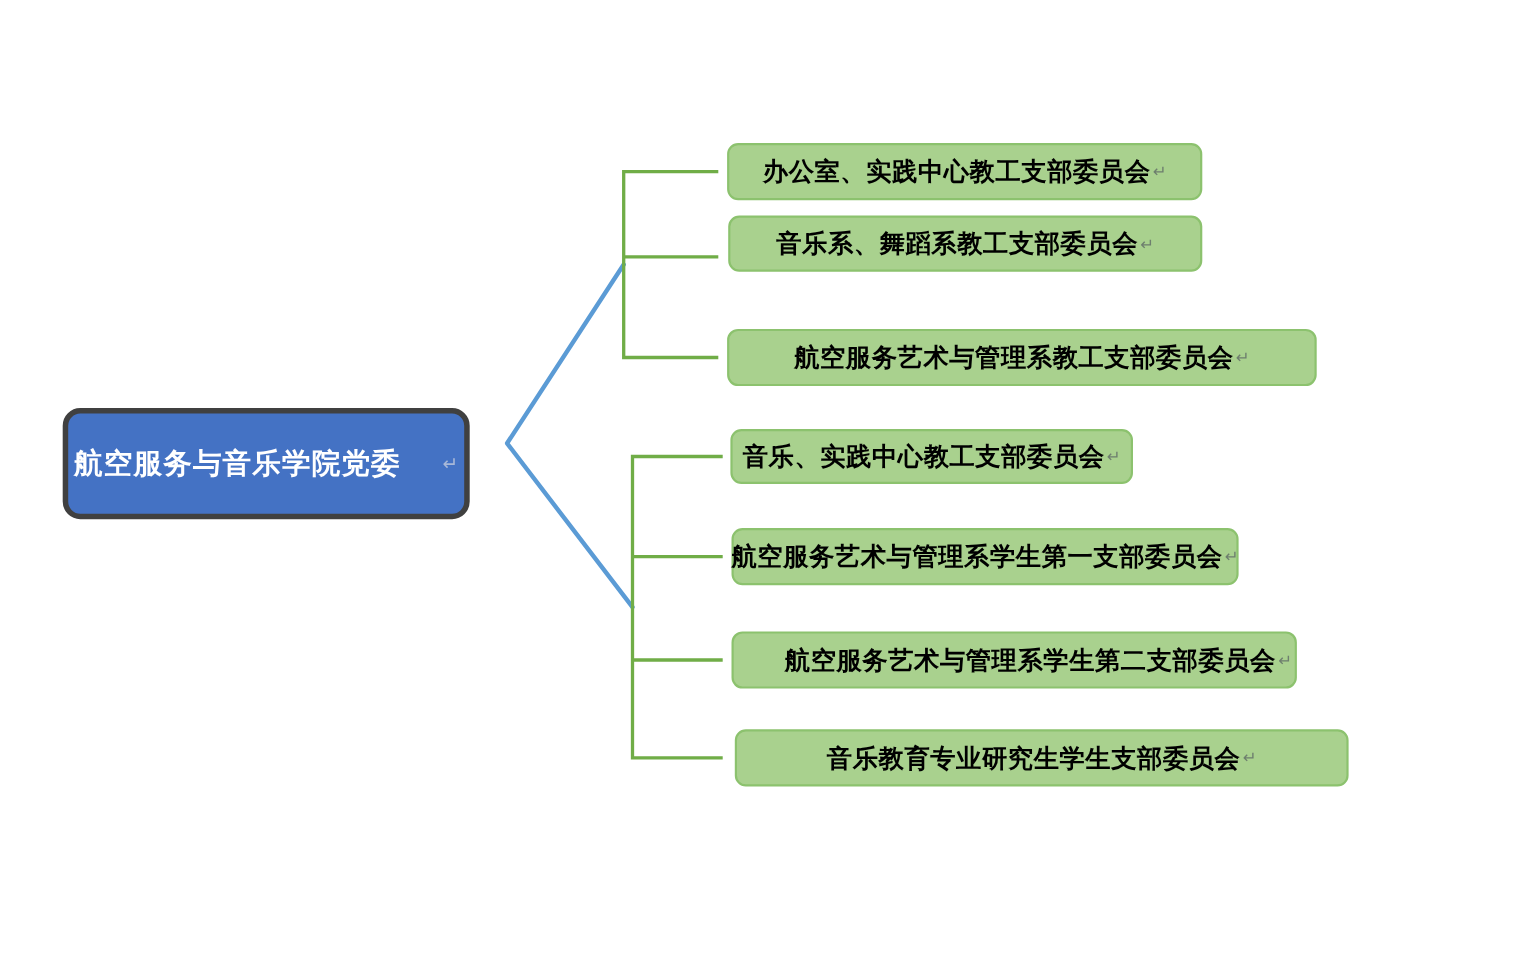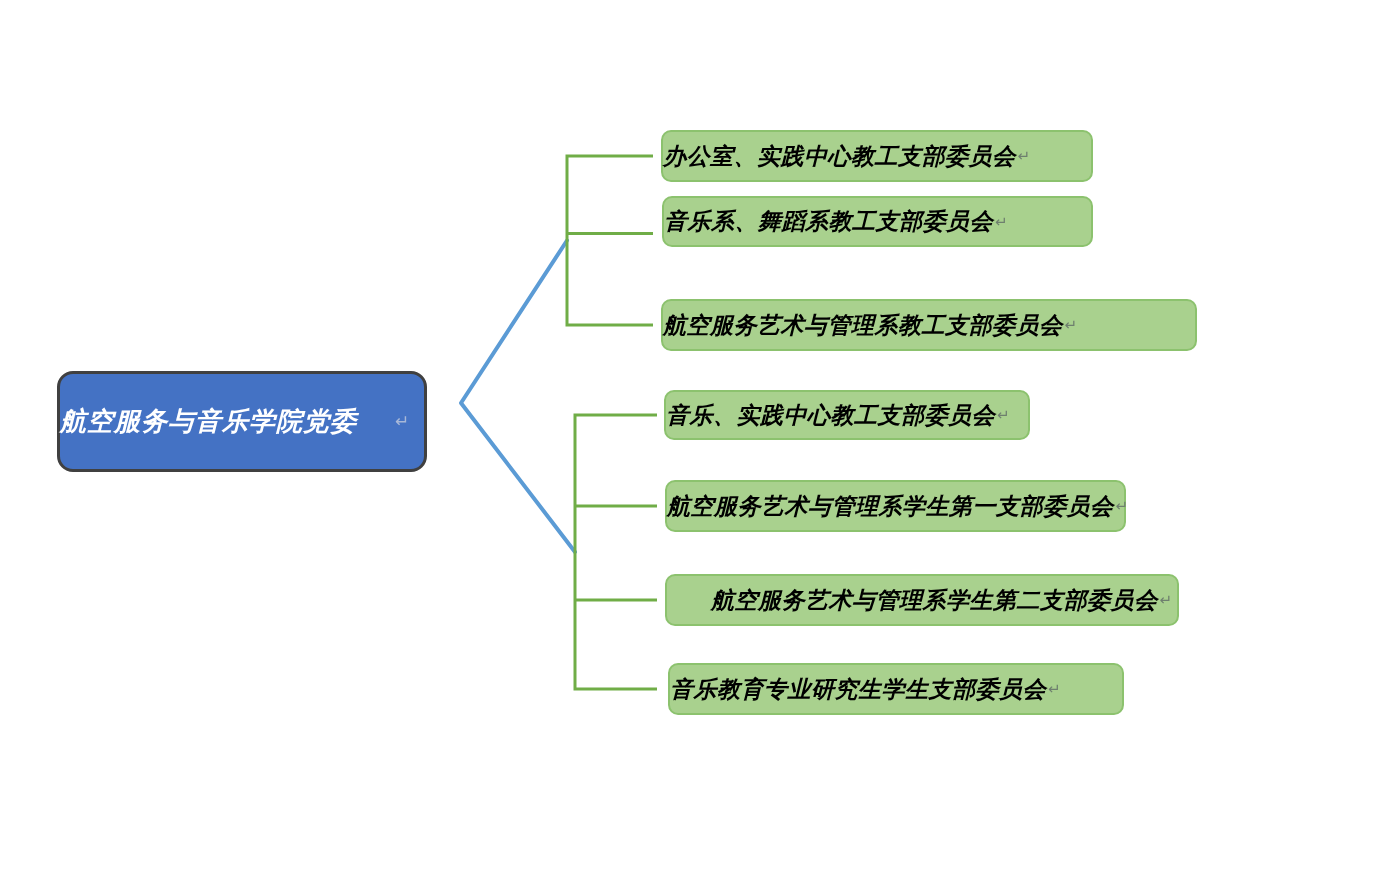--- a/index.html
+++ b/index.html
@@ -13,30 +13,29 @@
     width: 1381px; height: 886px;
     background: #ffffff;
   }
   .lines-svg {
     position: absolute; left: 0; top: 0;
     width: 1381px; height: 886px;
     pointer-events: none;
   }
   .node {
     position: absolute;
-    display: flex; align-items: center; 
+    display: flex; align-items: center; justify-content: center;
     font-weight: bold;
     white-space: nowrap;
     cursor: default;
-    font-style: italic;
   }
   .root-node {
     left: 57px; top: 371px; width: 370px; height: 101px;
     background: #4472C4;
-    border: 3px solid #404040;
+    border: 5px solid #404040;
     border-radius: 16px;
     color: #ffffff;
     font-size: 26px;
     letter-spacing: 1px;
     gap: 36px;
   }
   .branch-node {
     background: #A9D18E;
     border: 2px solid #8CC26E;
     border-radius: 10px;
@@ -55,21 +54,21 @@
   .branch-node .para-mark { color: #6E7F6E; }
 
   
   .b1 { left: 661px; top: 130px; width: 432px; height: 52px; }
   .b2 { left: 662px; top: 196px; width: 431px; height: 51px; }
   .b3 { left: 661px; top: 299px; width: 536px; height: 52px; }
   
   .b4 { left: 664px; top: 390px; width: 366px; height: 50px; }
   .b5 { left: 665px; top: 480px; width: 461px; height: 52px; }
   .b6 { left: 665px; top: 574px; width: 514px; height: 52px; padding-left: 44px; }
-  .b7 { left: 668px; top: 663px; width: 456px; height: 52px; }
+  .b7 { left: 668px; top: 663px; width: 558px; height: 52px; }
 </style>
 </head>
 <body>
 
 <div class="canvas">
 
   <svg class="lines-svg" viewBox="0 0 1381 886" xmlns="http://www.w3.org/2000/svg">
 
     <path d="M567,240.5 L461,403 L575,552" fill="none" stroke-width="4" stroke-linejoin="round" stroke-linecap="round" stroke="#5B9BD5"></path>
 

